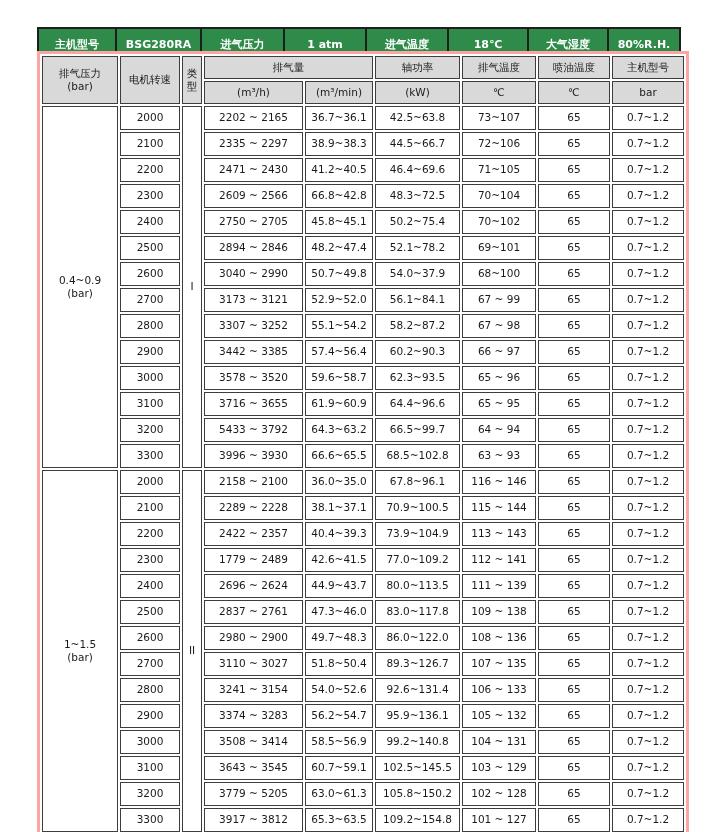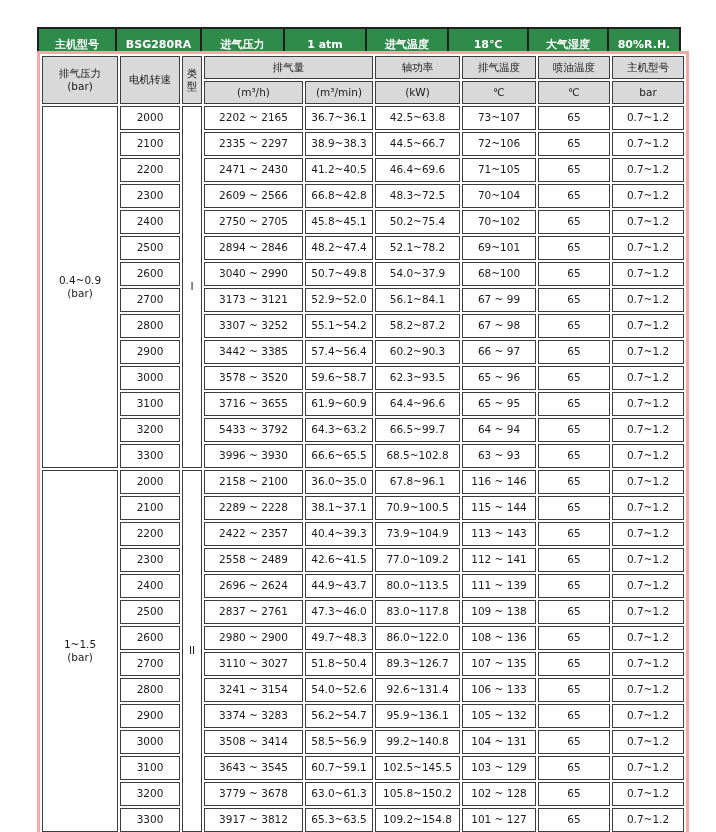--- a/index.html
+++ b/index.html
@@ -301,21 +301,21 @@
           <td>2200</td>
           <td>2422 ~ 2357</td>
           <td>40.4~39.3</td>
           <td>73.9~104.9</td>
           <td>113 ~ 143</td>
           <td>65</td>
           <td>0.7~1.2</td>
         </tr>
         <tr>
           <td>2300</td>
-          <td>2558 ~ 2489</td>
+          <td>1779 ~ 2489</td>
           <td>42.6~41.5</td>
           <td>77.0~109.2</td>
           <td>112 ~ 141</td>
           <td>65</td>
           <td>0.7~1.2</td>
         </tr>
         <tr>
           <td>2400</td>
           <td>2696 ~ 2624</td>
           <td>44.9~43.7</td>
@@ -382,21 +382,21 @@
           <td>3100</td>
           <td>3643 ~ 3545</td>
           <td>60.7~59.1</td>
           <td>102.5~145.5</td>
           <td>103 ~ 129</td>
           <td>65</td>
           <td>0.7~1.2</td>
         </tr>
         <tr>
           <td>3200</td>
-          <td>3779 ~ 3678</td>
+          <td>3779 ~ 5205</td>
           <td>63.0~61.3</td>
           <td>105.8~150.2</td>
           <td>102 ~ 128</td>
           <td>65</td>
           <td>0.7~1.2</td>
         </tr>
         <tr>
           <td>3300</td>
           <td>3917 ~ 3812</td>
           <td>65.3~63.5</td>

